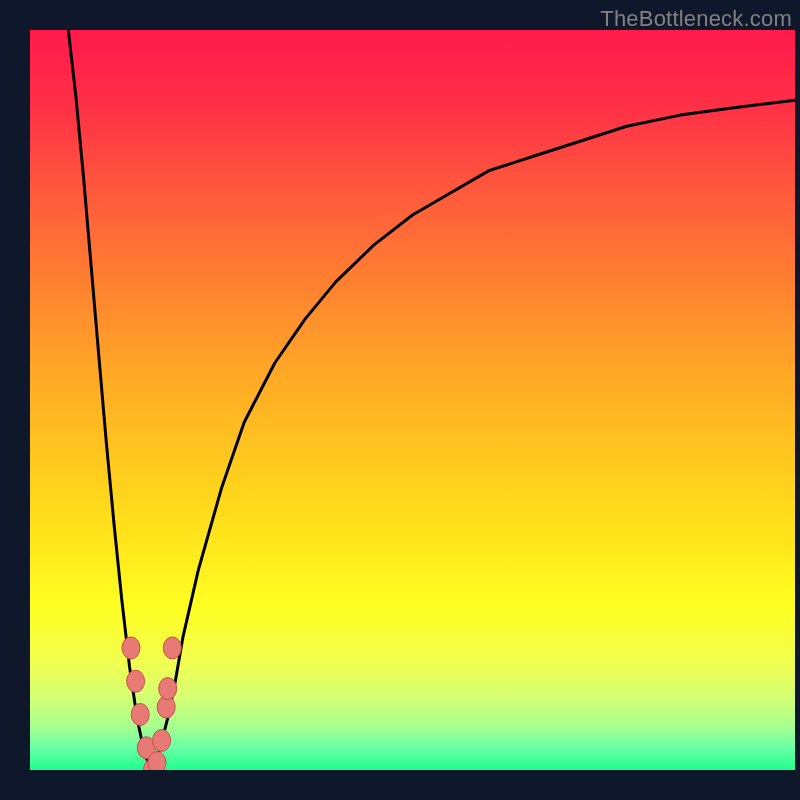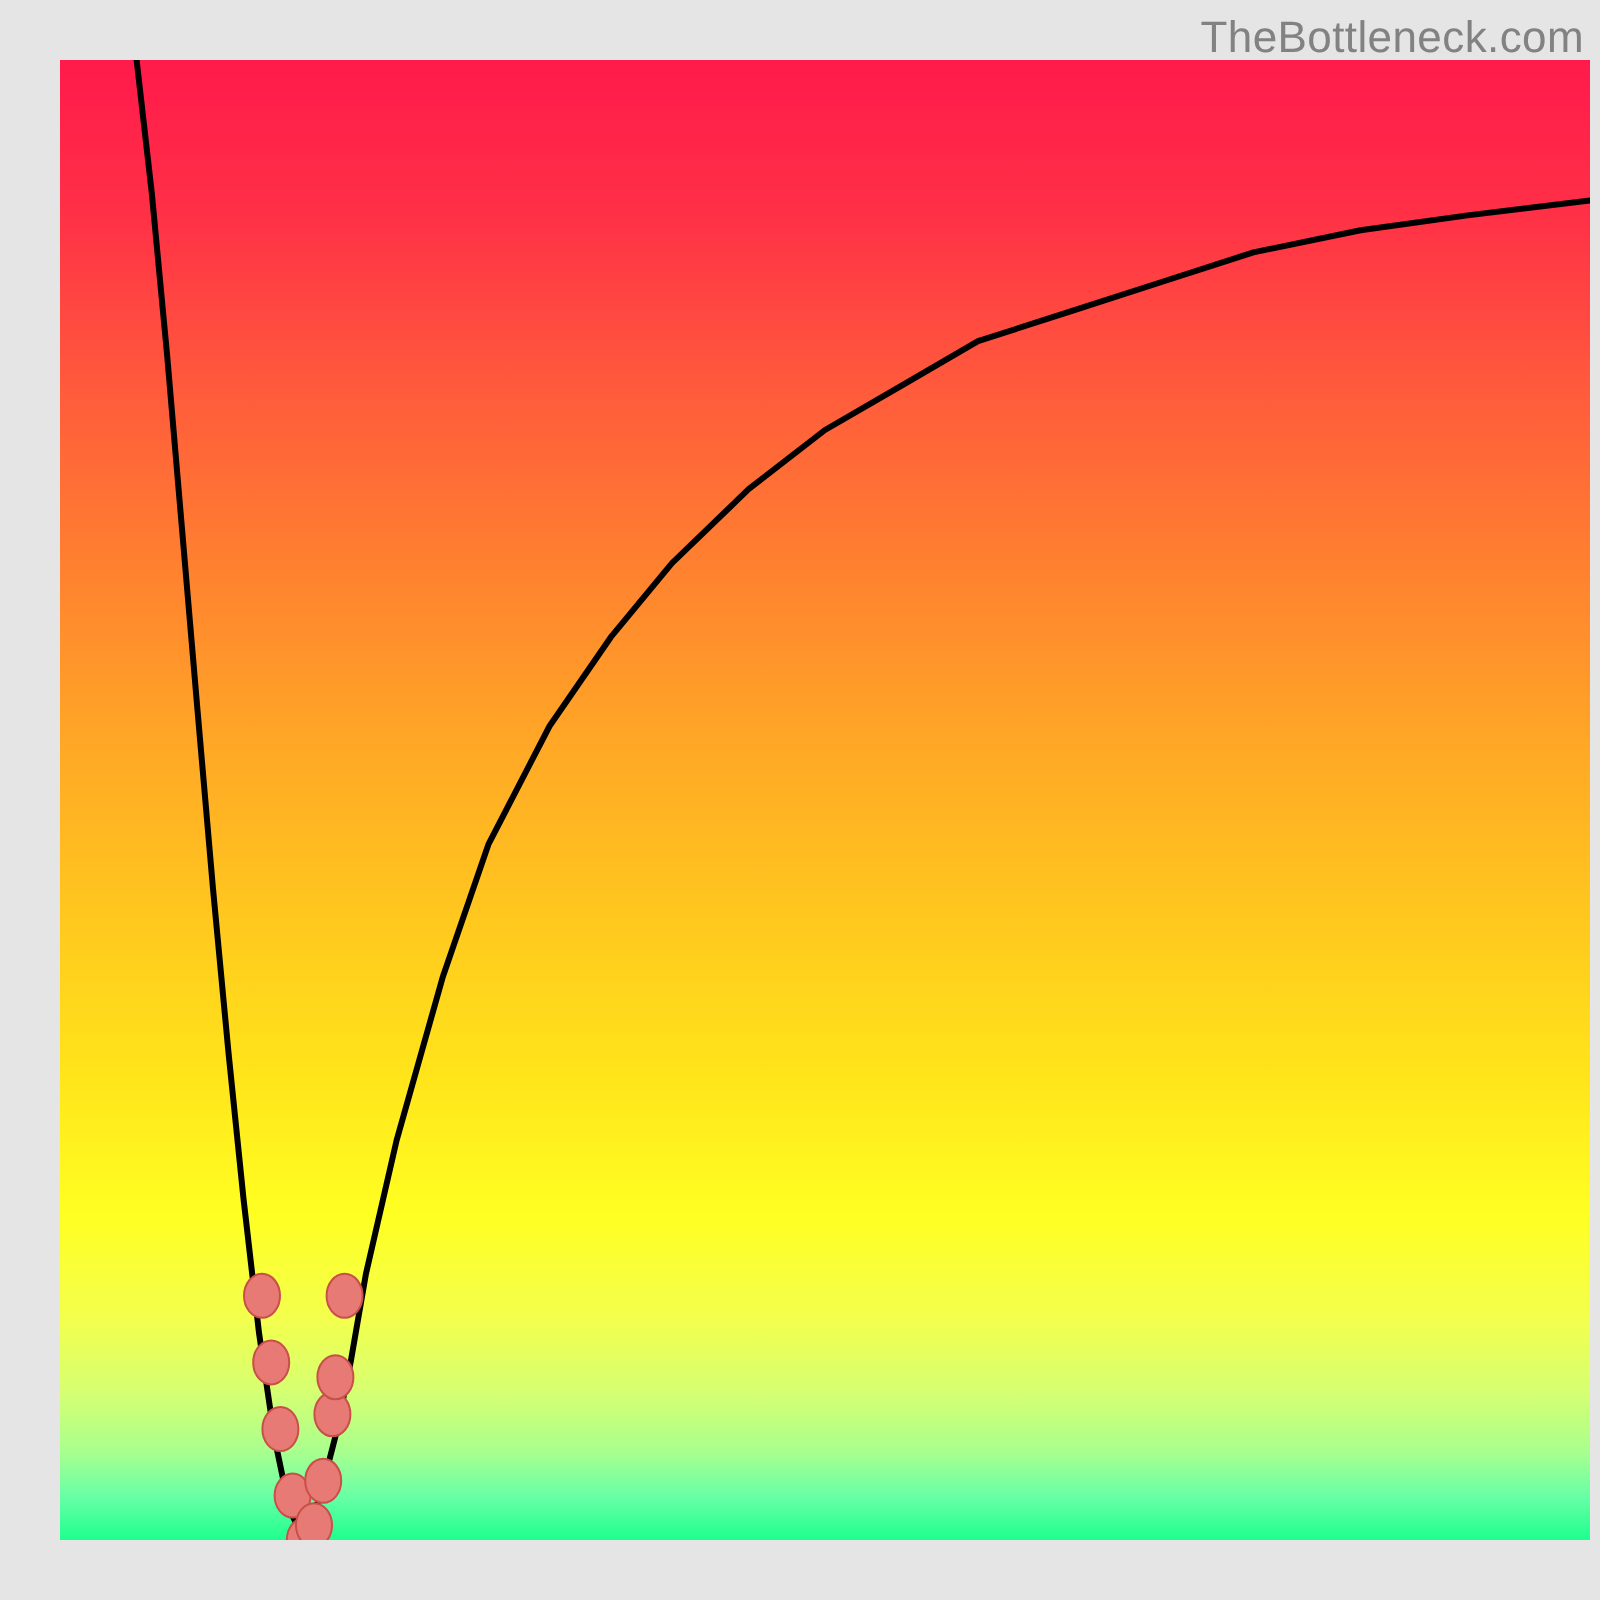--- a/index.html
+++ b/index.html
@@ -10,21 +10,21 @@
     overflow: hidden;
     background: #000;
     font-family: Arial, Helvetica, sans-serif;
   }
   .frame {
     position: absolute;
     left: 0;
     top: 0;
     width: 800px;
     height: 800px;
-    background: #e5e5e5;
+    background: #0f172a;
   }
   .plot {
     position: absolute;
     left: 30px;
     top: 30px;
     width: 765px;
     height: 740px;
     overflow: hidden;
   }
   .gradient {

